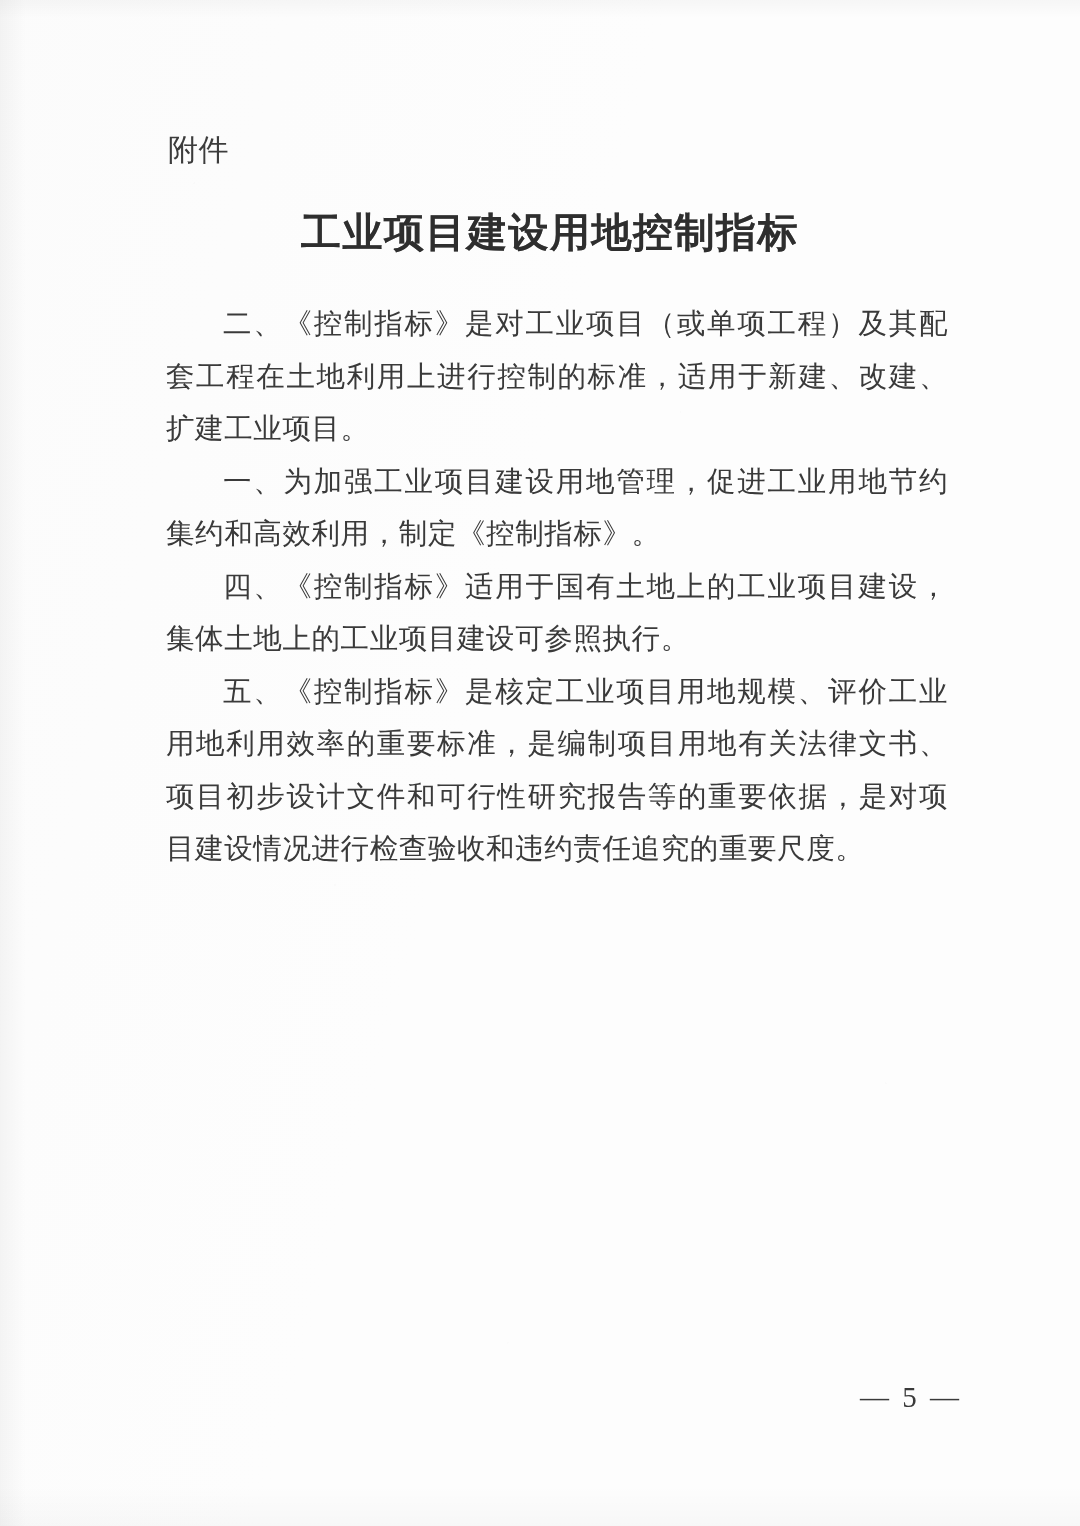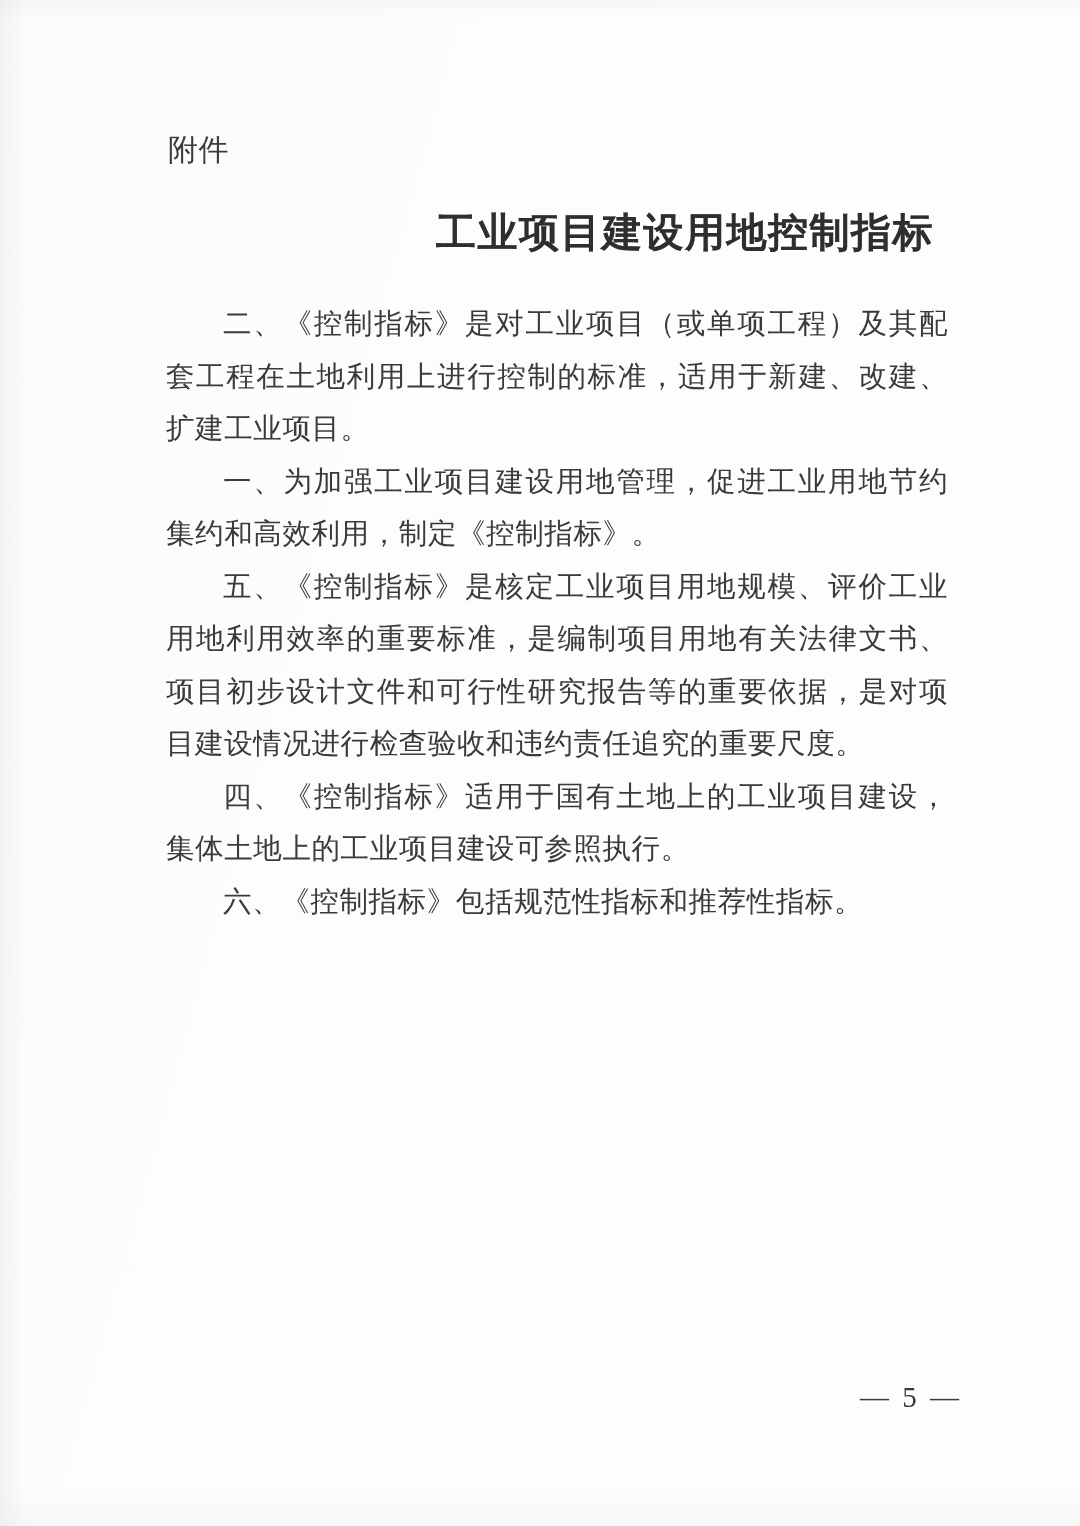--- a/index.html
+++ b/index.html
@@ -68,21 +68,21 @@
     margin: 0 0 0 2px;
   }
 
   
   .doc-title {
     font-family: "Liberation Serif", "DejaVu Serif", serif;
     font-weight: bold;
     font-size: 40px;
     line-height: 1.25;
     color: #2e2e2e;
-    text-align: right;
+    text-align: center;
     letter-spacing: 1.5px;
     margin: 40px 0 0 0;
     padding-right: 14px;
     text-shadow: 0 0 0.6px rgba(0,0,0,0.45);
   }
 
   
   .body-block {
     margin-top: 40px;
   }
@@ -127,22 +127,21 @@
 
   <div class="content">
 
     <div class="attachment-label">附件</div>
 
     <h1 class="doc-title">工业项目建设用地控制指标</h1>
 
     <div class="body-block">
         <p class="para">二、《控制指标》是对工业项目（或单项工程）及其配套工程在土地利用上进行控制的标准，适用于新建、改建、扩建工业项目。</p>
         <p class="para">一、为加强工业项目建设用地管理，促进工业用地节约集约和高效利用，制定《控制指标》。</p>
+        <p class="para">四、《控制指标》适用于国有土地上的工业项目建设，集体土地上的工业项目建设可参照执行。</p>
         <p class="para">五、《控制指标》是核定工业项目用地规模、评价工业用地利用效率的重要标准，是编制项目用地有关法律文书、项目初步设计文件和可行性研究报告等的重要依据，是对项目建设情况进行检查验收和违约责任追究的重要尺度。</p>
-        <p class="para">四、《控制指标》适用于国有土地上的工业项目建设，集体土地上的工业项目建设可参照执行。</p>
-        <p class="para">六、《控制指标》包括规范性指标和推荐性指标。</p>
       </div>
 
   </div>
 
   <div class="page-number">— 5 —</div>
 
 </div>
 
 </body></html>

